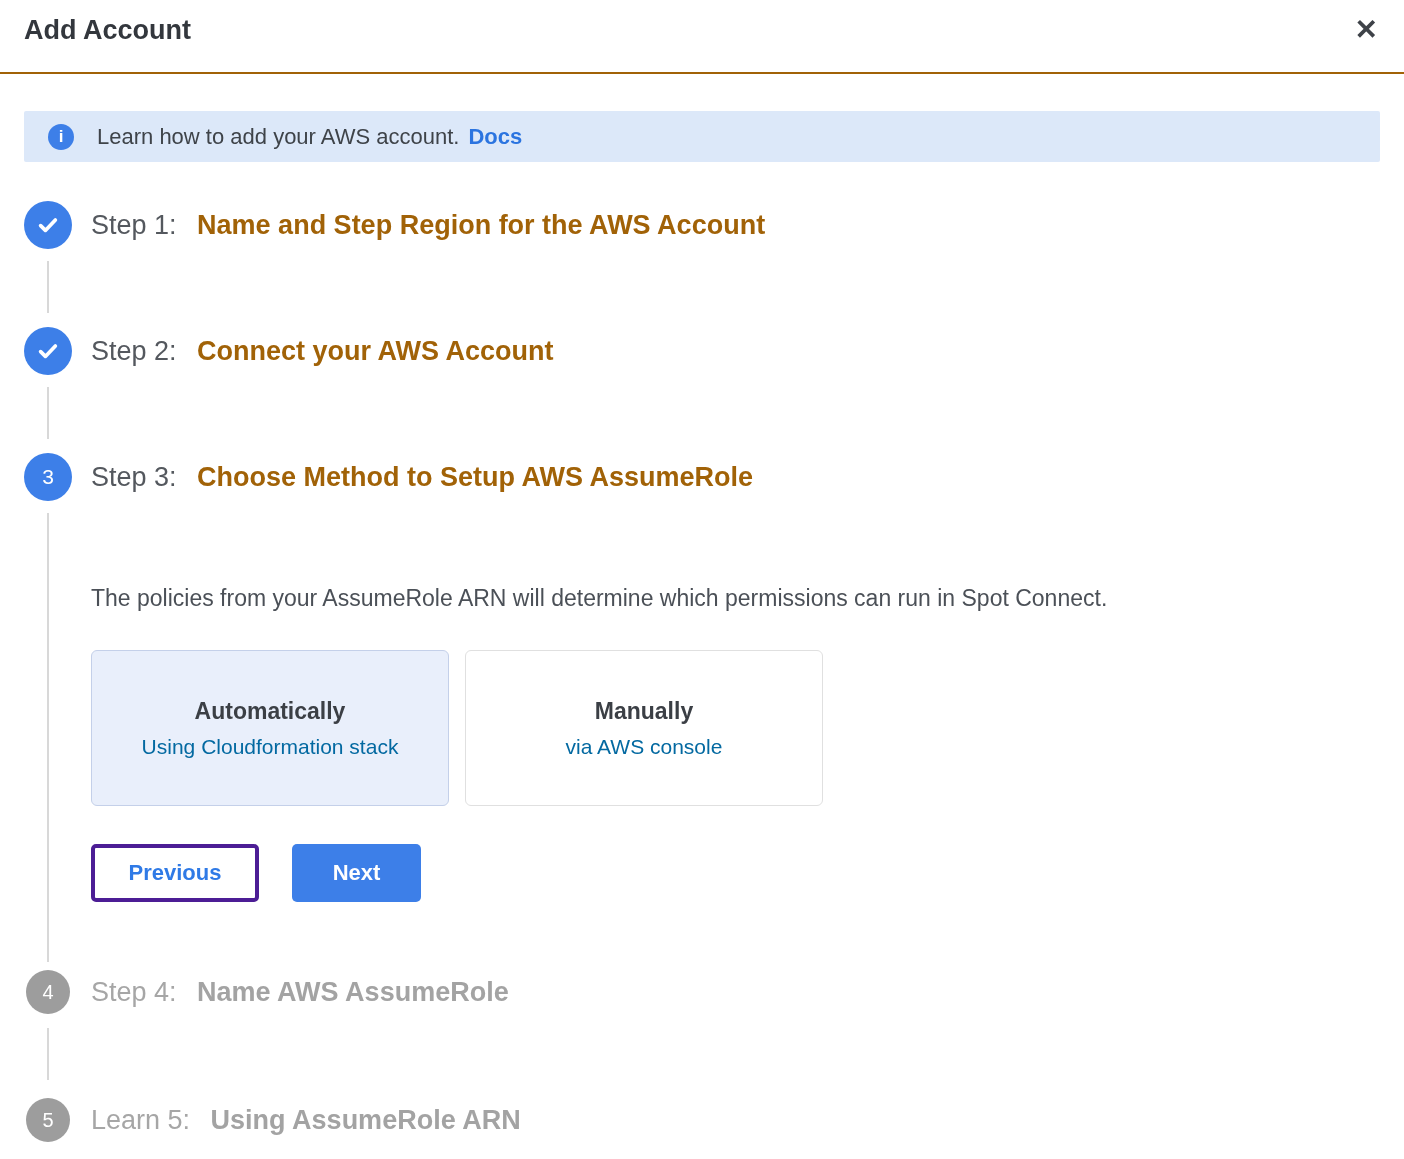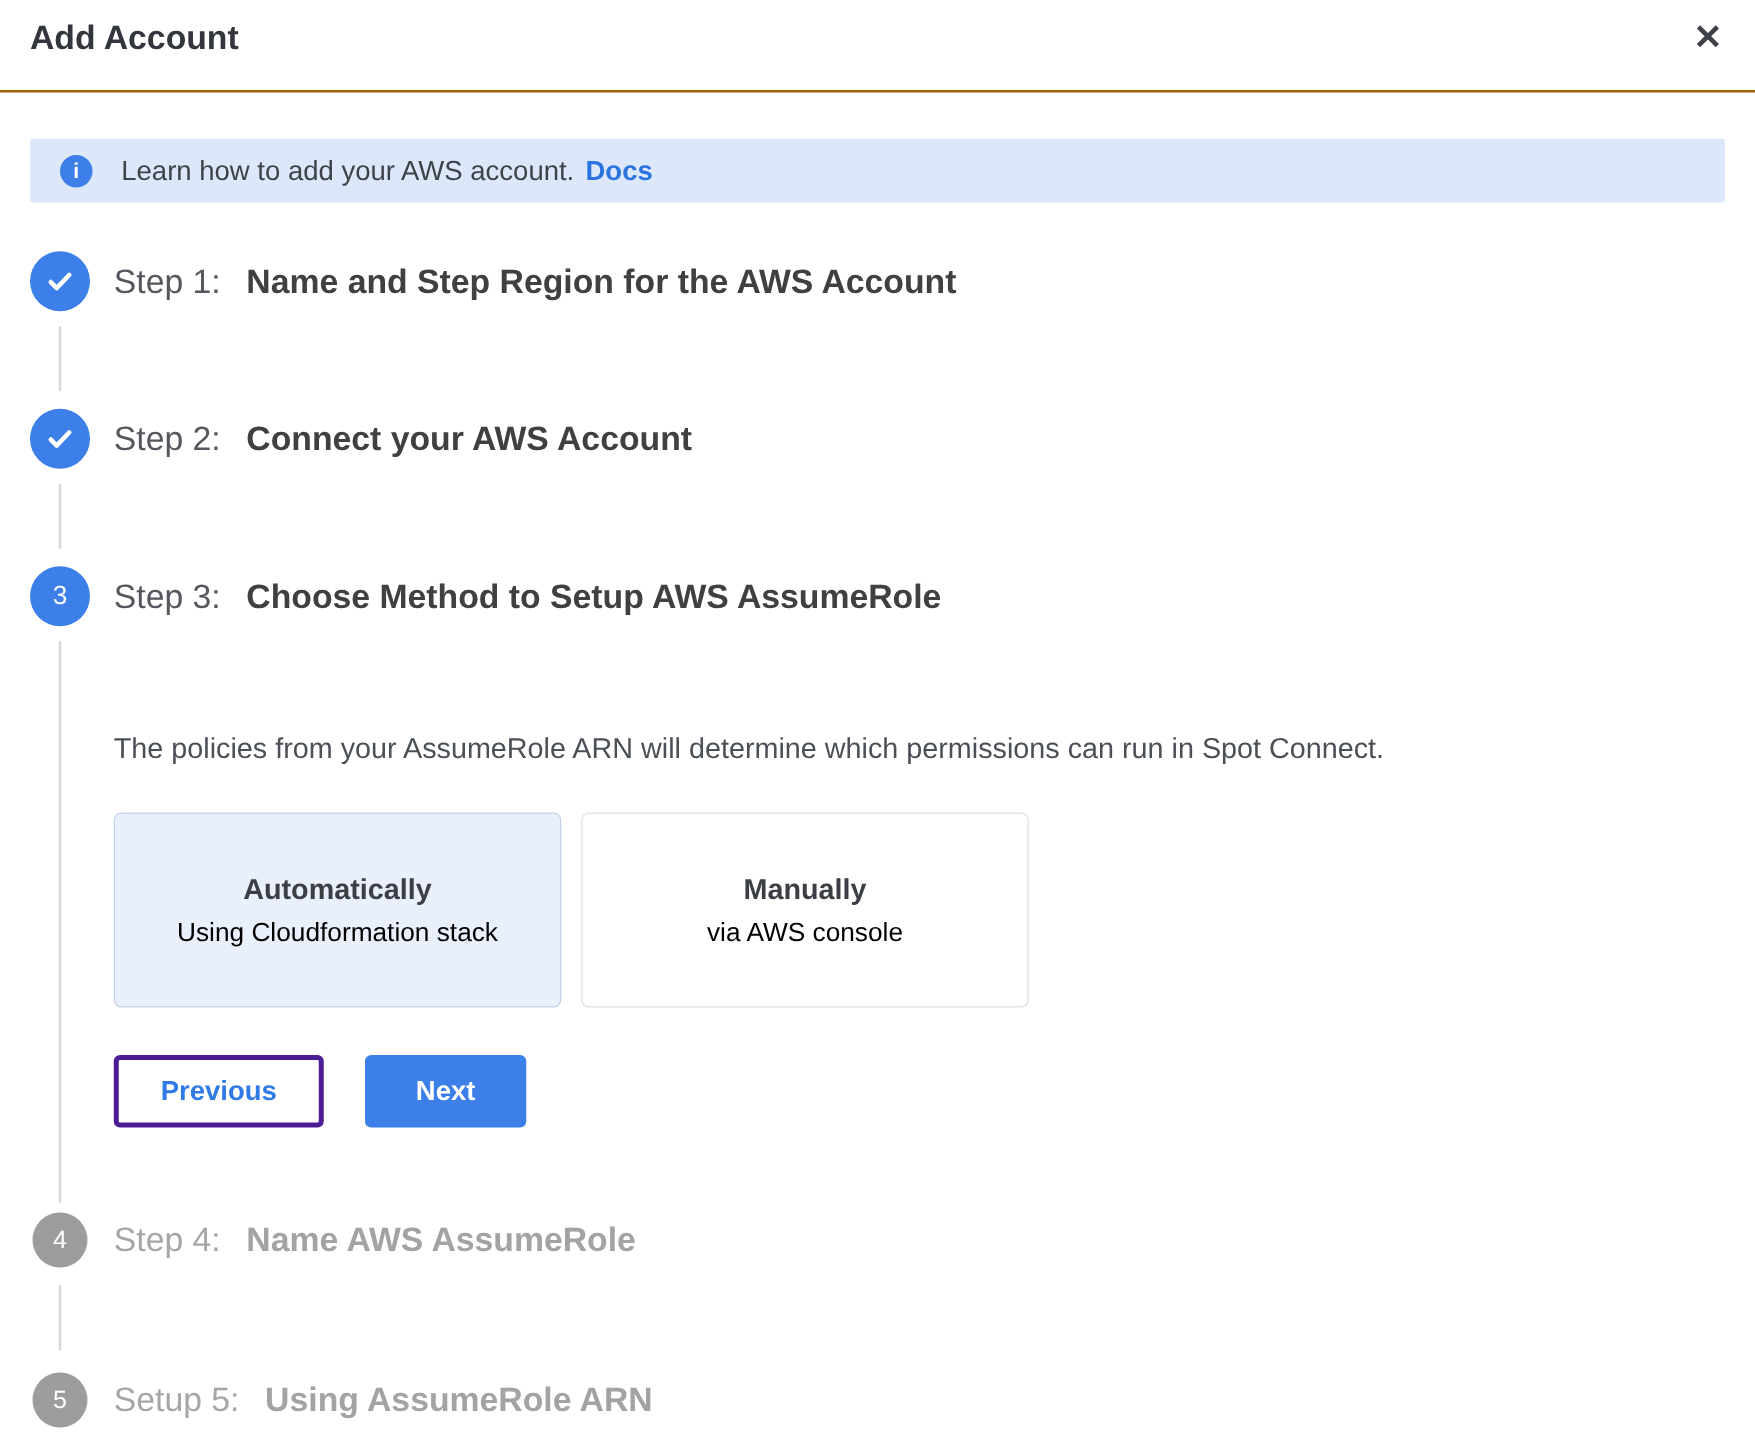--- a/index.html
+++ b/index.html
@@ -77,21 +77,21 @@
   .circle.gray { width: 44px; height: 44px; background: #9d9d9d; }
   .circle .num { font-size: 21px; color: #ffffff; }
   .circle.gray .num { font-size: 20px; }
   .check-icon svg { display: block; }
   .step-text {
     margin-left: 19px;
     font-size: 27px;
     color: #54585e;
     white-space: nowrap;
   }
-  .step-title { font-weight: 700; color: #404040; margin-left: 13px; }
+  .step-title { font-weight: 700; color: #a16207; margin-left: 13px; }
   .step-head.pending { cursor: default; }
   .step-head.pending .step-text { color: #a6a6a6; }
   .step-head.pending .step-title { color: #a3a3a3; }
   .connector {
     width: 2px; height: 52px;
     background: #d8d8d8;
     margin: 12px 0 14px 23px;
   }
   .connector.tall-gap-top { margin-top: 14px; margin-bottom: 18px; }
   
@@ -115,21 +115,21 @@
     background: #ffffff;
     display: flex; flex-direction: column;
     align-items: center; justify-content: center;
     cursor: pointer;
   }
   .method-card.selected {
     background: #e9effb;
     border-color: #c4d0e9;
   }
   .card-title { font-size: 23px; font-weight: 700; color: #3b3f45; }
-  .card-sub { font-size: 21px; color: #000000; margin-top: 10px; }
+  .card-sub { font-size: 21px; color: #0369a1; margin-top: 10px; }
   .btn-row { display: flex; gap: 33px; margin-top: 38px; }
   .btn {
     height: 58px;
     border-radius: 5px;
     font-family: "Liberation Sans", sans-serif;
     font-size: 22px; font-weight: 700;
     cursor: pointer;
   }
   .btn-previous {
     width: 168px;
@@ -246,19 +246,19 @@
     </div>
     <div class="connector tall-gap-top"></div>
 
     <div class="step-head pending">
       <div class="badge-col">
         <div class="circle gray">
           <span class="num">5</span>
         </div>
       </div>
       <div class="step-text">
-        <span>Setup 5:</span>
+        <span>Learn 5:</span>
         <span class="step-title">Using AssumeRole ARN</span>
       </div>
     </div>
 
   </div>
 </div>
 
 </body></html>

